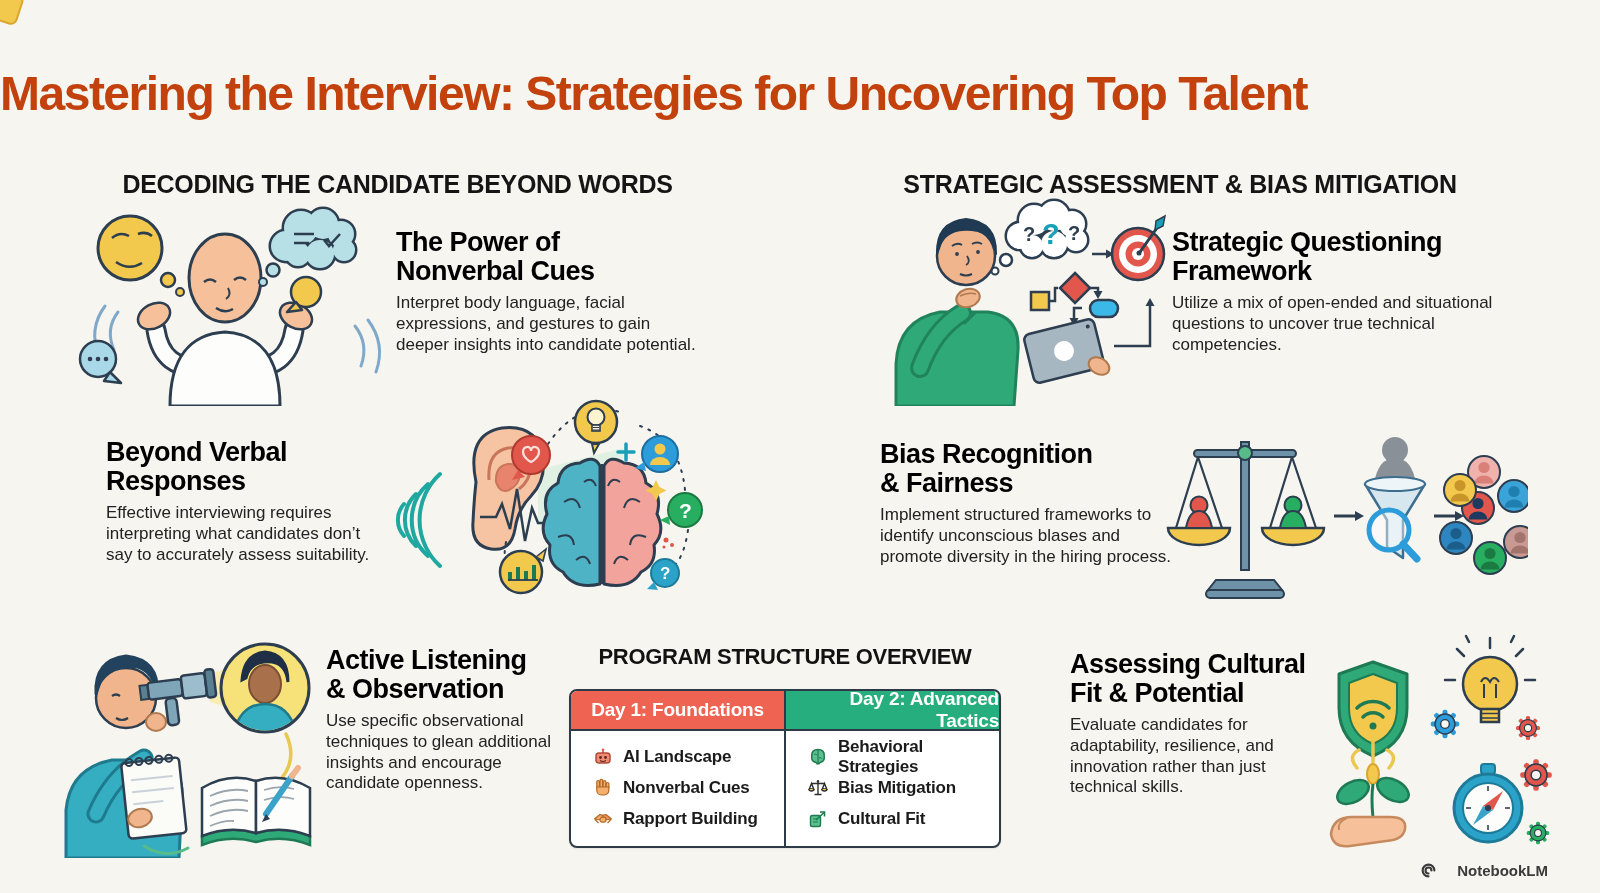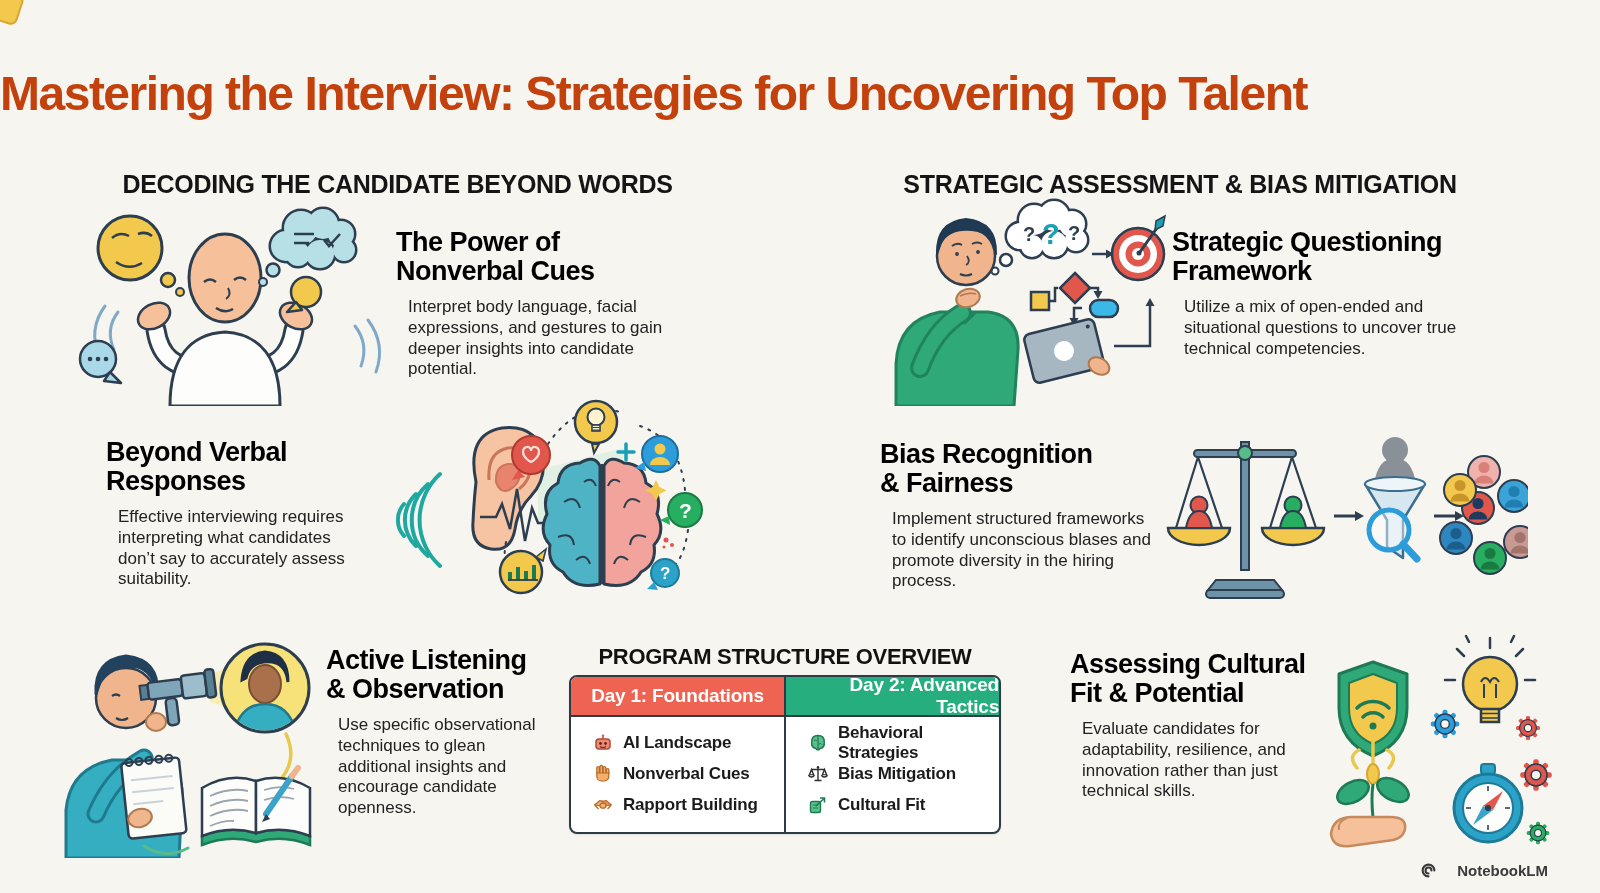--- a/index.html
+++ b/index.html
@@ -16,26 +16,26 @@
     position:absolute;top:150px;font-size:25px;font-weight:bold;
     letter-spacing:-0.3px;text-align:center;color:#151515;margin-top:20px;
   }
   .sec-h.left{left:60px;width:675px;}
   .sec-h.right{left:880px;width:600px;}
   .card{position:absolute;}
   .card h3{
     margin:0 0 8px 0;font-size:27px;font-weight:bold;line-height:1.06;
     letter-spacing:-0.5px;white-space:pre-line;color:#000000;
   }
-  .card p{margin:12px;font-size:17px;line-height:1.22;color:#222;}
+  .card p{margin:0;font-size:17px;line-height:1.22;color:#222;}
   .illus{position:absolute;}
   .prog{position:absolute;left:569px;top:644px;width:432px;}
   .prog-title{
     text-align:center;font-size:22px;font-weight:bold;letter-spacing:-0.3px;
-    margin-bottom:5px;color:#121212;
+    margin-bottom:19px;color:#121212;
   }
   .prog-table{
     border:2.5px solid #2E3A46;border-radius:8px;overflow:hidden;
     background:#FFFFFF;box-shadow:0 1px 2px rgba(0,0,0,0.08);
   }
   .prog-head{display:flex;}
   .prog-head .cell{
     flex:1;height:38px;display:flex;align-items:center;justify-content:center;
     color:#FFF;font-size:19px;font-weight:bold;letter-spacing:-0.2px;
   }

